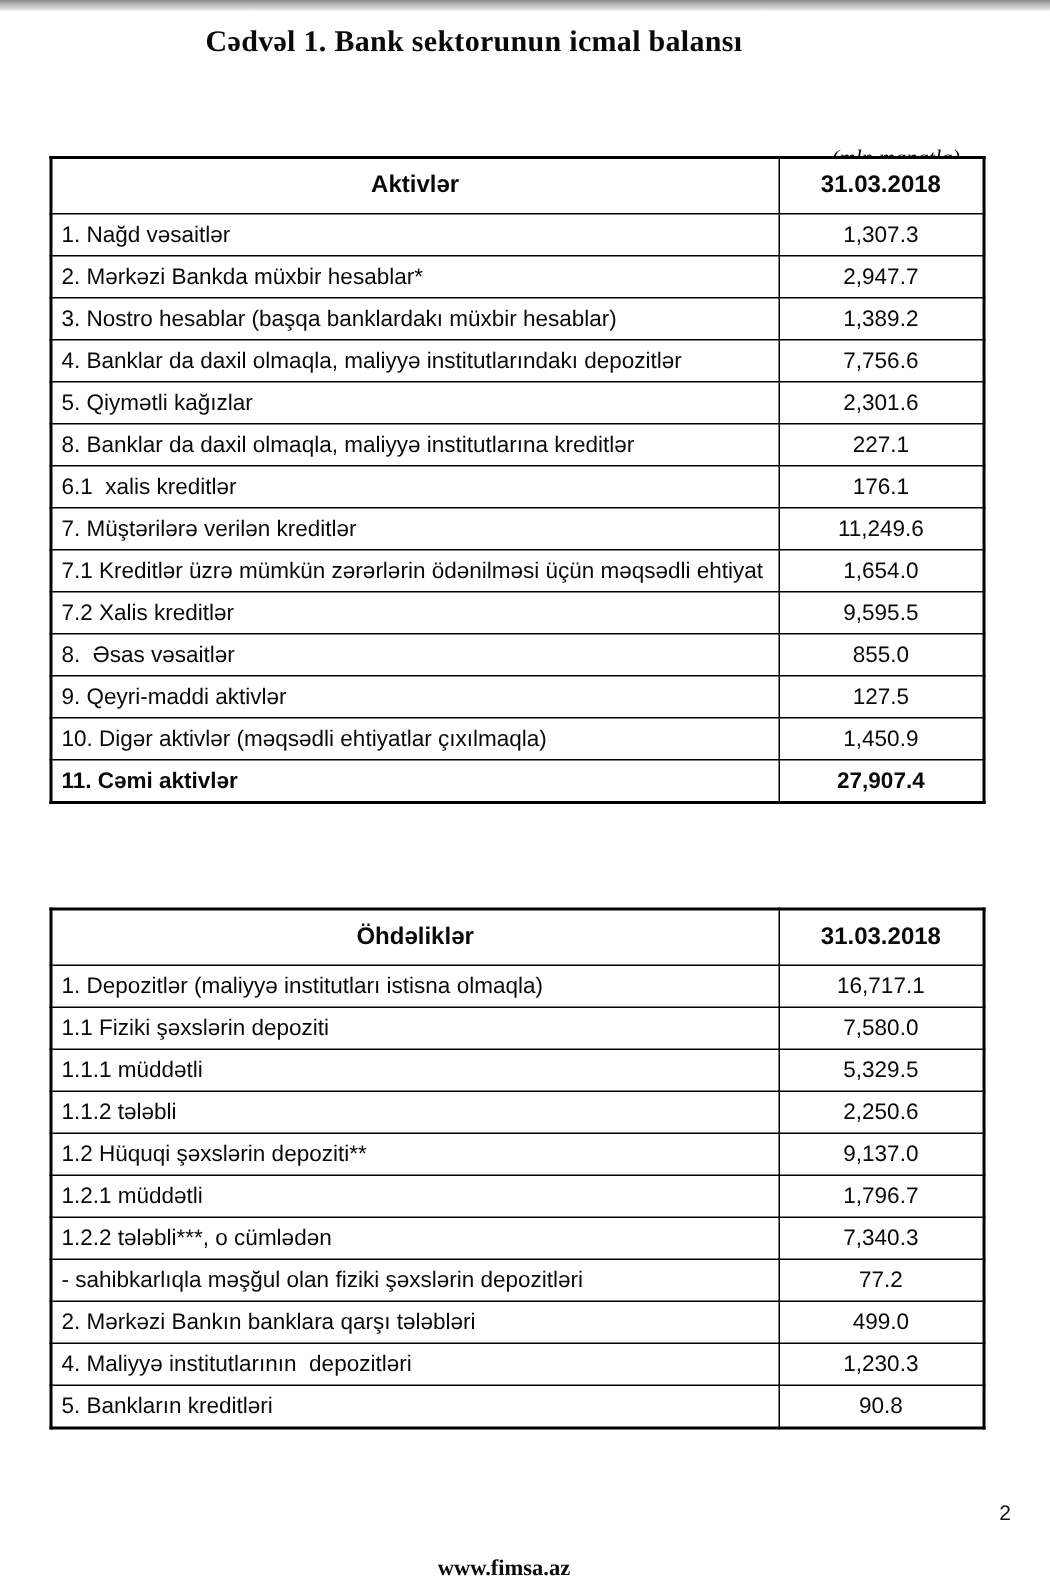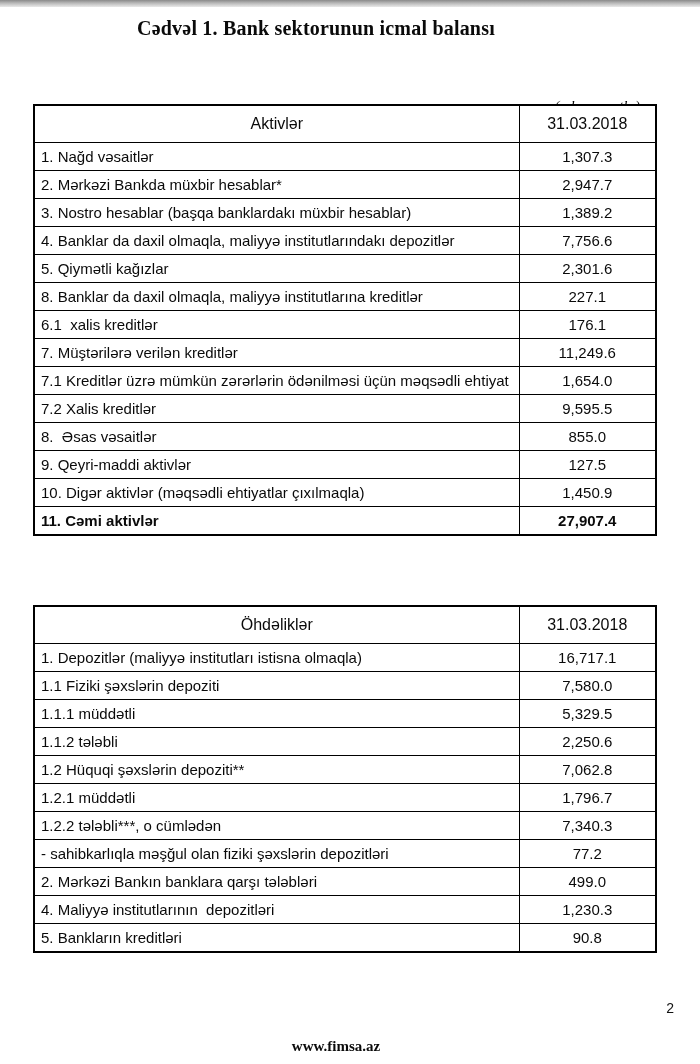--- a/index.html
+++ b/index.html
@@ -54,21 +54,21 @@
   .balance-table col.col-label { width: 485px; }
   .balance-table col.col-value { width: 137px; }
   .balance-table th, .balance-table td {
     border: 1.5px solid #000000;
     font-size: 15px;
     color: #0a0a0a;
     vertical-align: middle;
   }
   .balance-table { border: 2px solid #000000; }
   .balance-table thead th {
-    font-weight: 400;
+    font-weight: 700;
     font-size: 16px;
     text-align: center;
     height: 37px;
     padding: 2px 16px;
   }
   .balance-table td.cell-label {
     text-align: left;
     padding: 4px 6px 4px 6px;
     height: 28px;
     line-height: 19px;
@@ -207,21 +207,21 @@
       <tr>
         <td class="cell-label indent-2">1.1.1 müddətli</td>
         <td class="cell-value">5,329.5</td>
       </tr>
       <tr>
         <td class="cell-label indent-2">1.1.2 tələbli</td>
         <td class="cell-value">2,250.6</td>
       </tr>
       <tr>
         <td class="cell-label">1.2 Hüquqi şəxslərin depoziti**</td>
-        <td class="cell-value">7,062.8</td>
+        <td class="cell-value">9,137.0</td>
       </tr>
       <tr>
         <td class="cell-label indent-2">1.2.1 müddətli</td>
         <td class="cell-value">1,796.7</td>
       </tr>
       <tr>
         <td class="cell-label indent-2">1.2.2 tələbli***, o cümlədən</td>
         <td class="cell-value">7,340.3</td>
       </tr>
       <tr>

